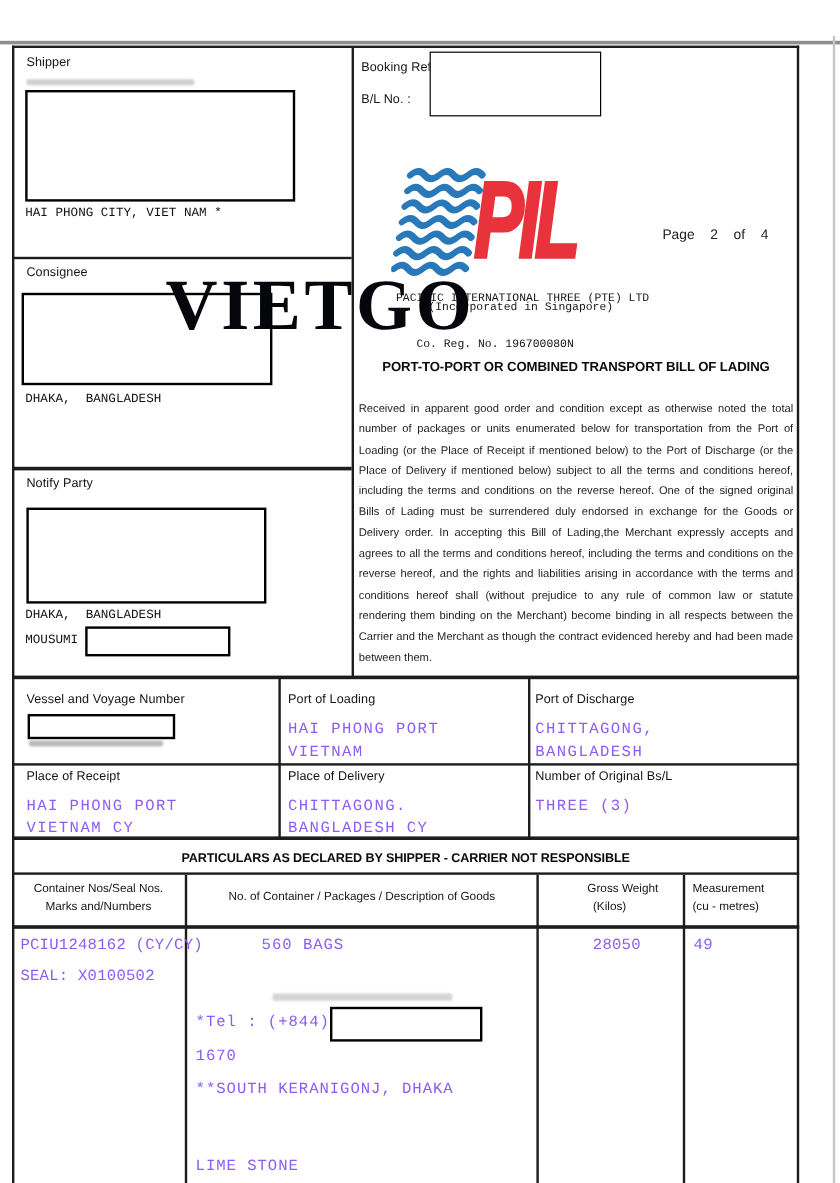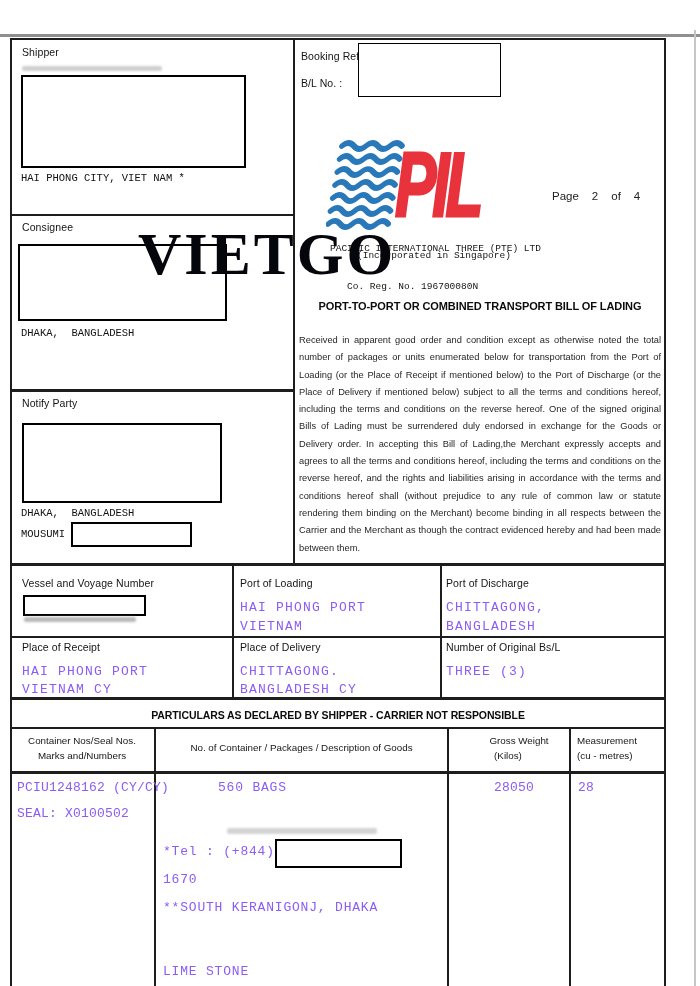--- a/index.html
+++ b/index.html
@@ -140,21 +140,21 @@
   <div class="th" style="left:447px;top:750px;width:122px;">(Kilos)</div>
   <div class="th" style="left:577px;top:735px;text-align:left;">Measurement</div>
   <div class="th" style="left:577px;top:750px;text-align:left;">(cu - metres)</div>
 
   <div class="hl" style="left:10px;top:771px;width:656px;height:2.5px;"></div>
 
   <div class="m13 m13t" style="left:17px;top:780px;">PCIU1248162 (CY/CY)</div>
   <div class="m13 m13t" style="left:17px;top:806px;">SEAL: X0100502</div>
   <div class="m13 m13d" style="left:218px;top:780px;">560 BAGS</div>
   <div class="m13 m13t" style="left:494px;top:780px;">28050</div>
-  <div class="m13 m13t" style="left:578px;top:780px;">28</div>
+  <div class="m13 m13t" style="left:578px;top:780px;">49</div>
 
   <div class="ghost" style="left:227px;top:828px;width:150px;height:6px;background:#d4d4d4;"></div>
   <div class="m13 m13d" style="left:163px;top:844px;">*Tel : (+844) </div>
   <div class="redact" style="left:275px;top:839px;width:127px;height:29px;"></div>
   <div class="m13 m13d" style="left:163px;top:872px;">1670</div>
   <div class="m13 m13d" style="left:163px;top:900px;">**SOUTH KERANIGONJ, DHAKA</div>
   <div class="m13 m13d" style="left:163px;top:964px;">LIME STONE</div>
 
 </div>
 

